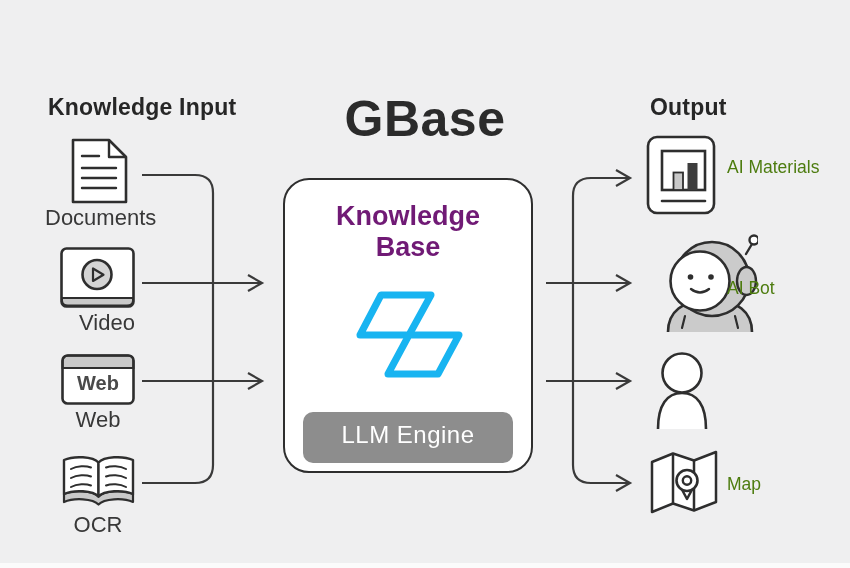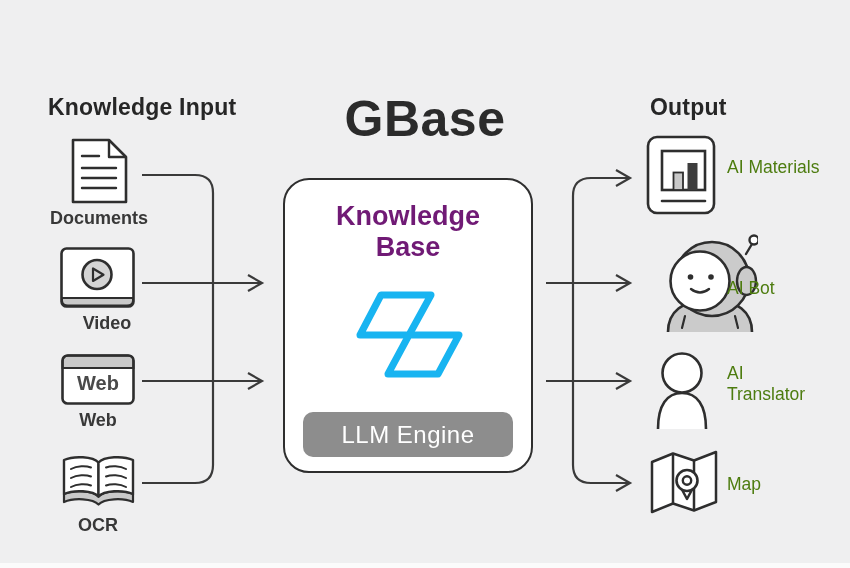--- a/index.html
+++ b/index.html
@@ -9,36 +9,36 @@
   }
   .abs{position:absolute;}
   .page-title{
     left:0;right:0;top:42px;text-align:center;
     font-size:50px;font-weight:800;color:#2b2b2b;letter-spacing:.5px;margin-top:48px;
   }
   .col-heading{
     font-size:23px;font-weight:700;color:#262626;letter-spacing:.2px;
   }
   .icon-label{
-    font-size:18px;color:#383838;text-align:center;line-height:20px;font-weight:bold;
+    font-size:22px;color:#383838;text-align:center;line-height:20px;
   }
   .out-label{
     font-size:17.5px;color:#4d7c0f;text-align:left;line-height:21px;width:95px;
   }
   .center-box{
     left:283px;top:178px;width:250px;height:295px;background:#ffffff;
     border:2px solid #2e2e2e;border-radius:26px;box-sizing:border-box;
   }
   .kb-title{
     left:283px;top:201px;width:250px;text-align:center;
     font-size:27px;font-weight:800;color:#701a75;line-height:31px;
   }
   .kb-title .inner{display:inline-block;width:170px;}
   .llm-badge{
-    left:303px;top:412px;width:210px;height:45px;background:#8d8d8d;
+    left:303px;top:412px;width:210px;height:51px;background:#8d8d8d;
     border-radius:10px;color:#ffffff;font-size:24px;font-weight:500;
     text-align:center;line-height:45px;letter-spacing:.5px;
   }
   .web-text{
     left:61px;top:372px;width:74px;text-align:center;
     font-size:20px;font-weight:700;color:#4a4a4a;
   }
   .bottom-strip{left:0;bottom:0;width:850px;height:5px;background:#fbfbfb;}
   svg{display:block;}
 </style>
@@ -130,21 +130,20 @@
     <circle cx="32.5" cy="49" r="2.8" fill="#2e2e2e"></circle>
     <circle cx="53" cy="49" r="2.8" fill="#2e2e2e"></circle>
     <path d="M33,61 Q42,68 51,61" fill="none" stroke="#2e2e2e" stroke-width="2.4" stroke-linecap="round"></path>
   </svg>
   <div class="abs out-label" style="left:727px;top:278px">AI Bot</div>
 
   <svg class="abs" style="left:655px;top:351px" width="56" height="78" viewBox="0 0 56 78">
     <path d="M3,78 C3,54 12,42 27,42 C42,42 51,54 51,78" fill="#ffffff" stroke="#2e2e2e" stroke-width="2.6"></path>
     <circle cx="27" cy="22" r="19.5" fill="#ffffff" stroke="#2e2e2e" stroke-width="2.6"></circle>
   </svg>
-  <div class="abs out-label" style="left:727px;top:363px">AI Translator</div>
 
   <svg class="abs" style="left:648px;top:449px" width="72" height="67" viewBox="0 0 72 67">
     <path d="M4,13 L25,4.5 L46,11.5 L68,3 L68,53 L46,61.5 L25,54.5 L4,63 Z" fill="#ffffff" stroke="#2e2e2e" stroke-width="2.5" stroke-linejoin="round"></path>
     <path d="M25,4.5 V54.5 M46,11.5 V61.5" fill="none" stroke="#2e2e2e" stroke-width="2.5"></path>
     <path d="M31.5,36 L39,50 L46.5,36 Z" fill="#ffffff" stroke="#2e2e2e" stroke-width="2.5" stroke-linejoin="round"></path>
     <circle cx="39" cy="31.5" r="10.5" fill="#ffffff" stroke="#2e2e2e" stroke-width="2.6"></circle>
     <circle cx="39" cy="31.5" r="4.2" fill="none" stroke="#2e2e2e" stroke-width="2.4"></circle>
   </svg>
   <div class="abs out-label" style="left:727px;top:474px">Map</div>
 

